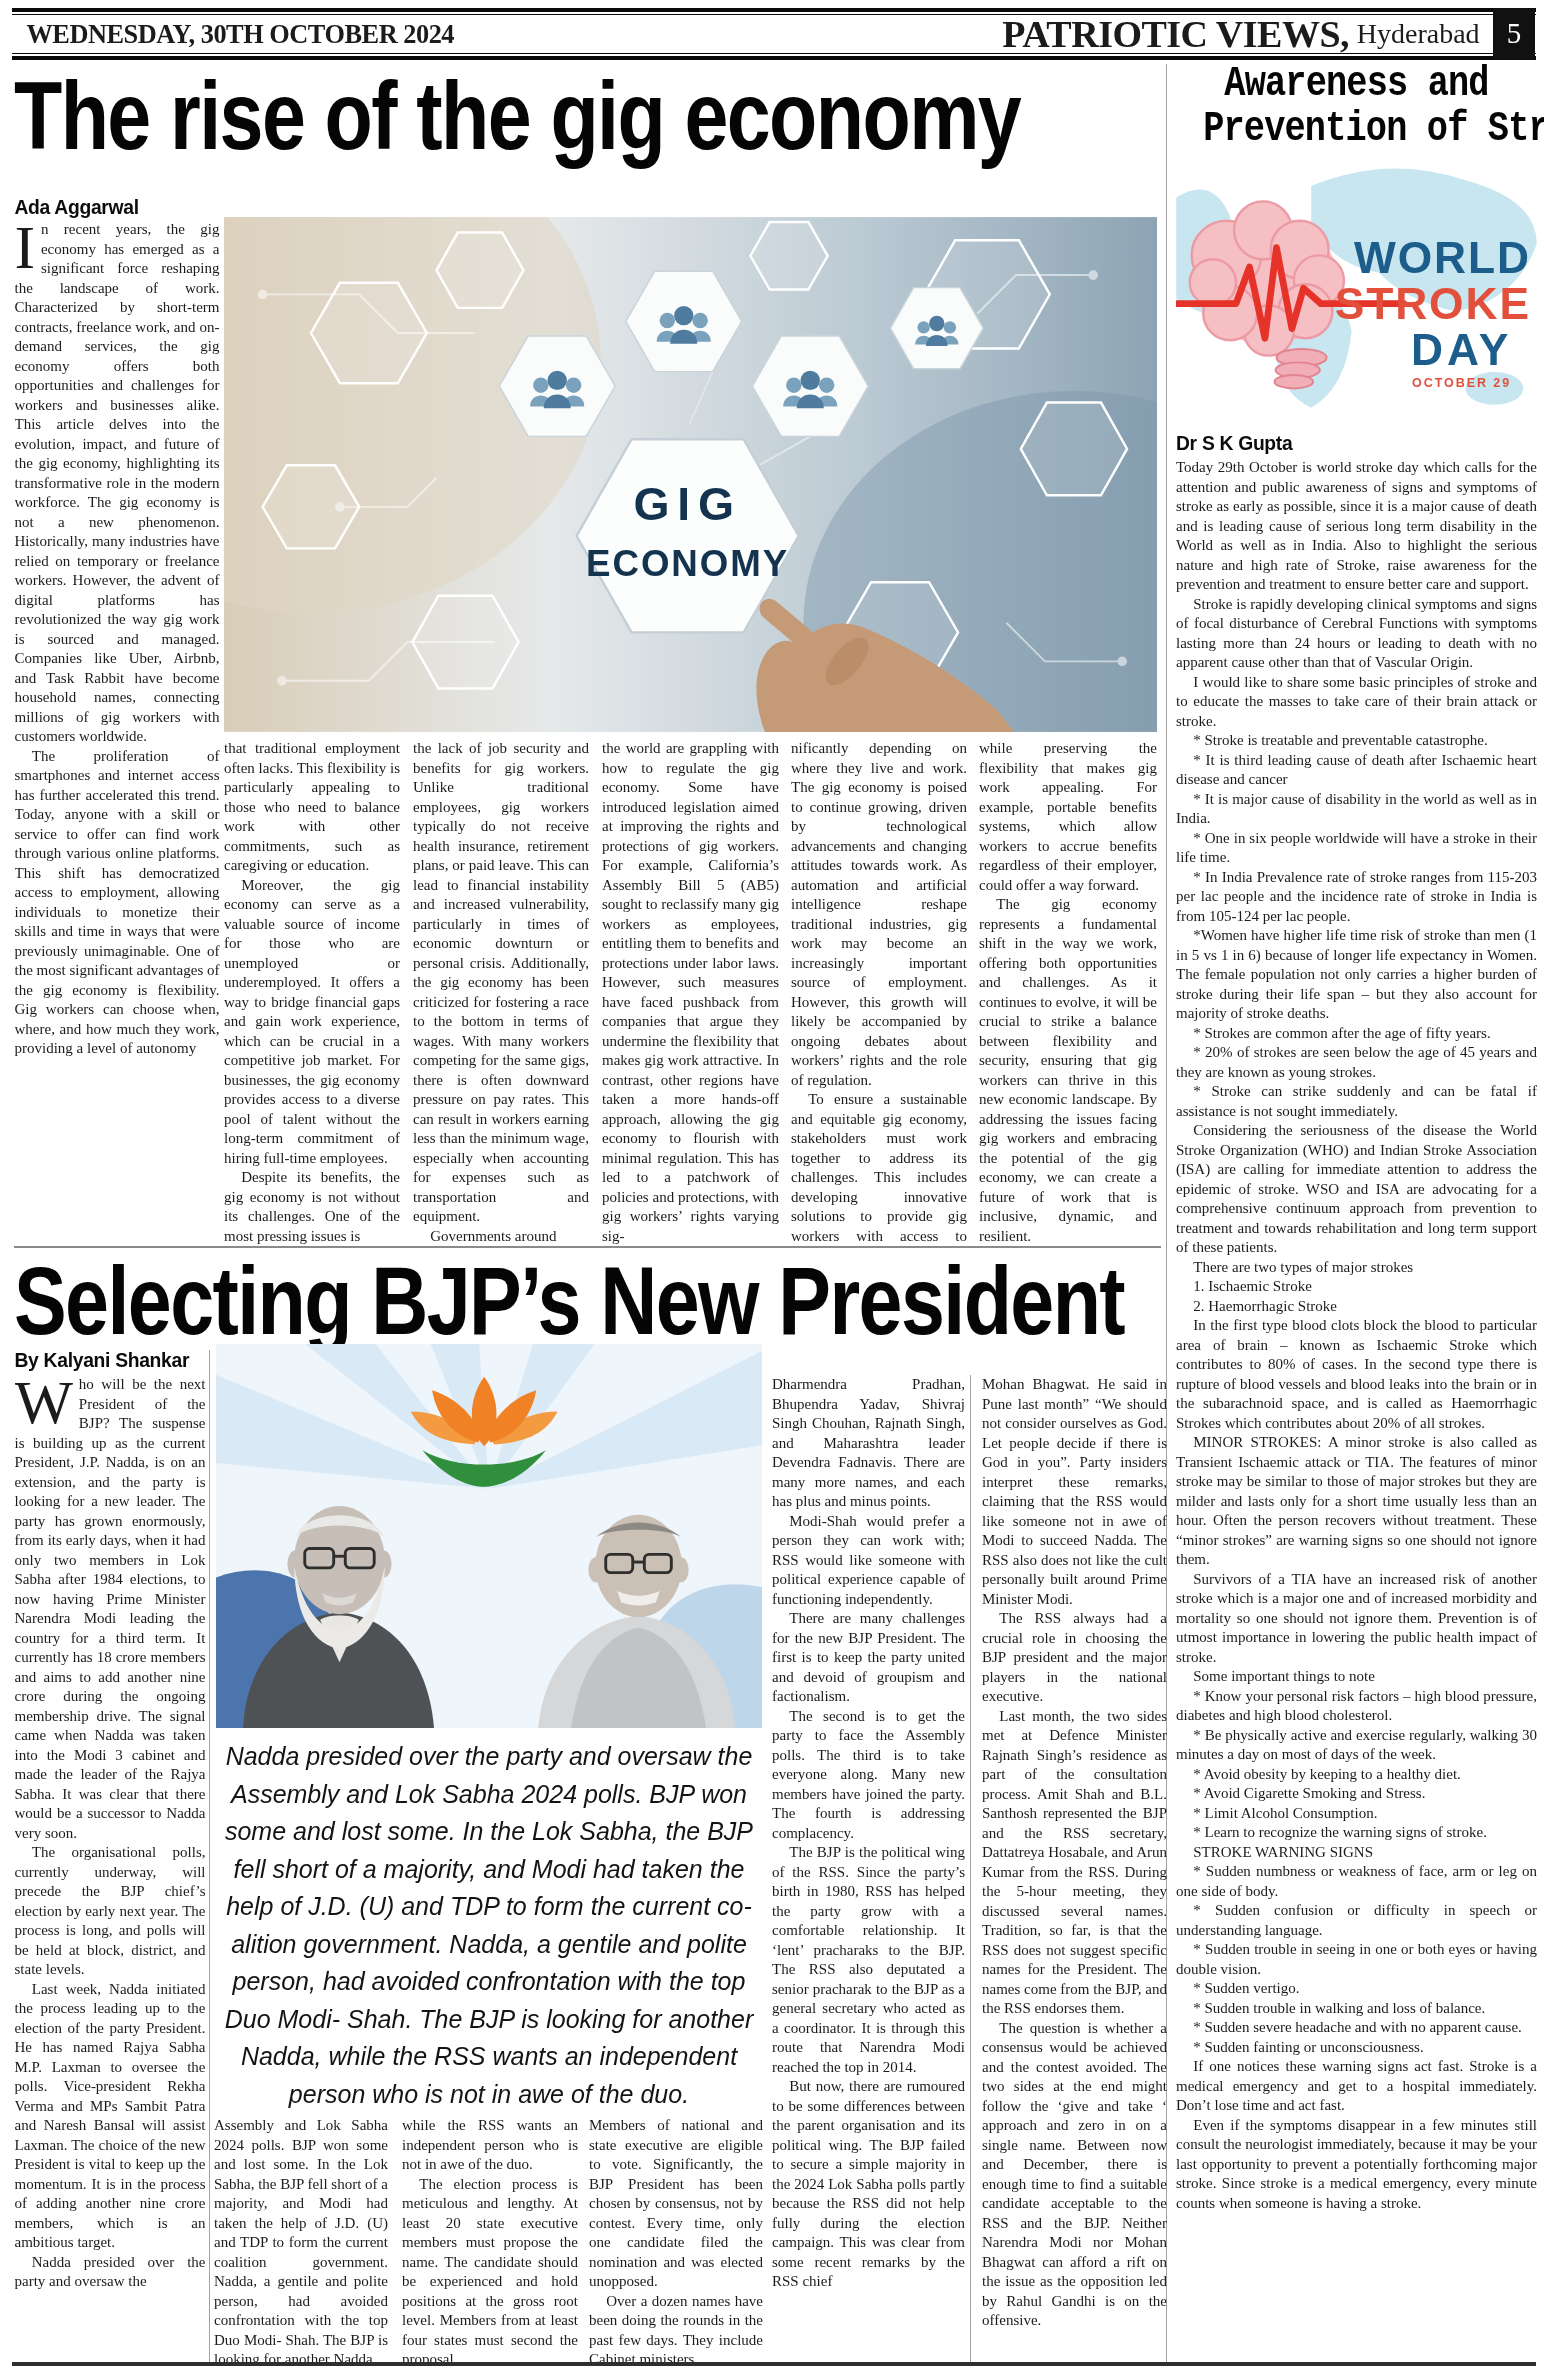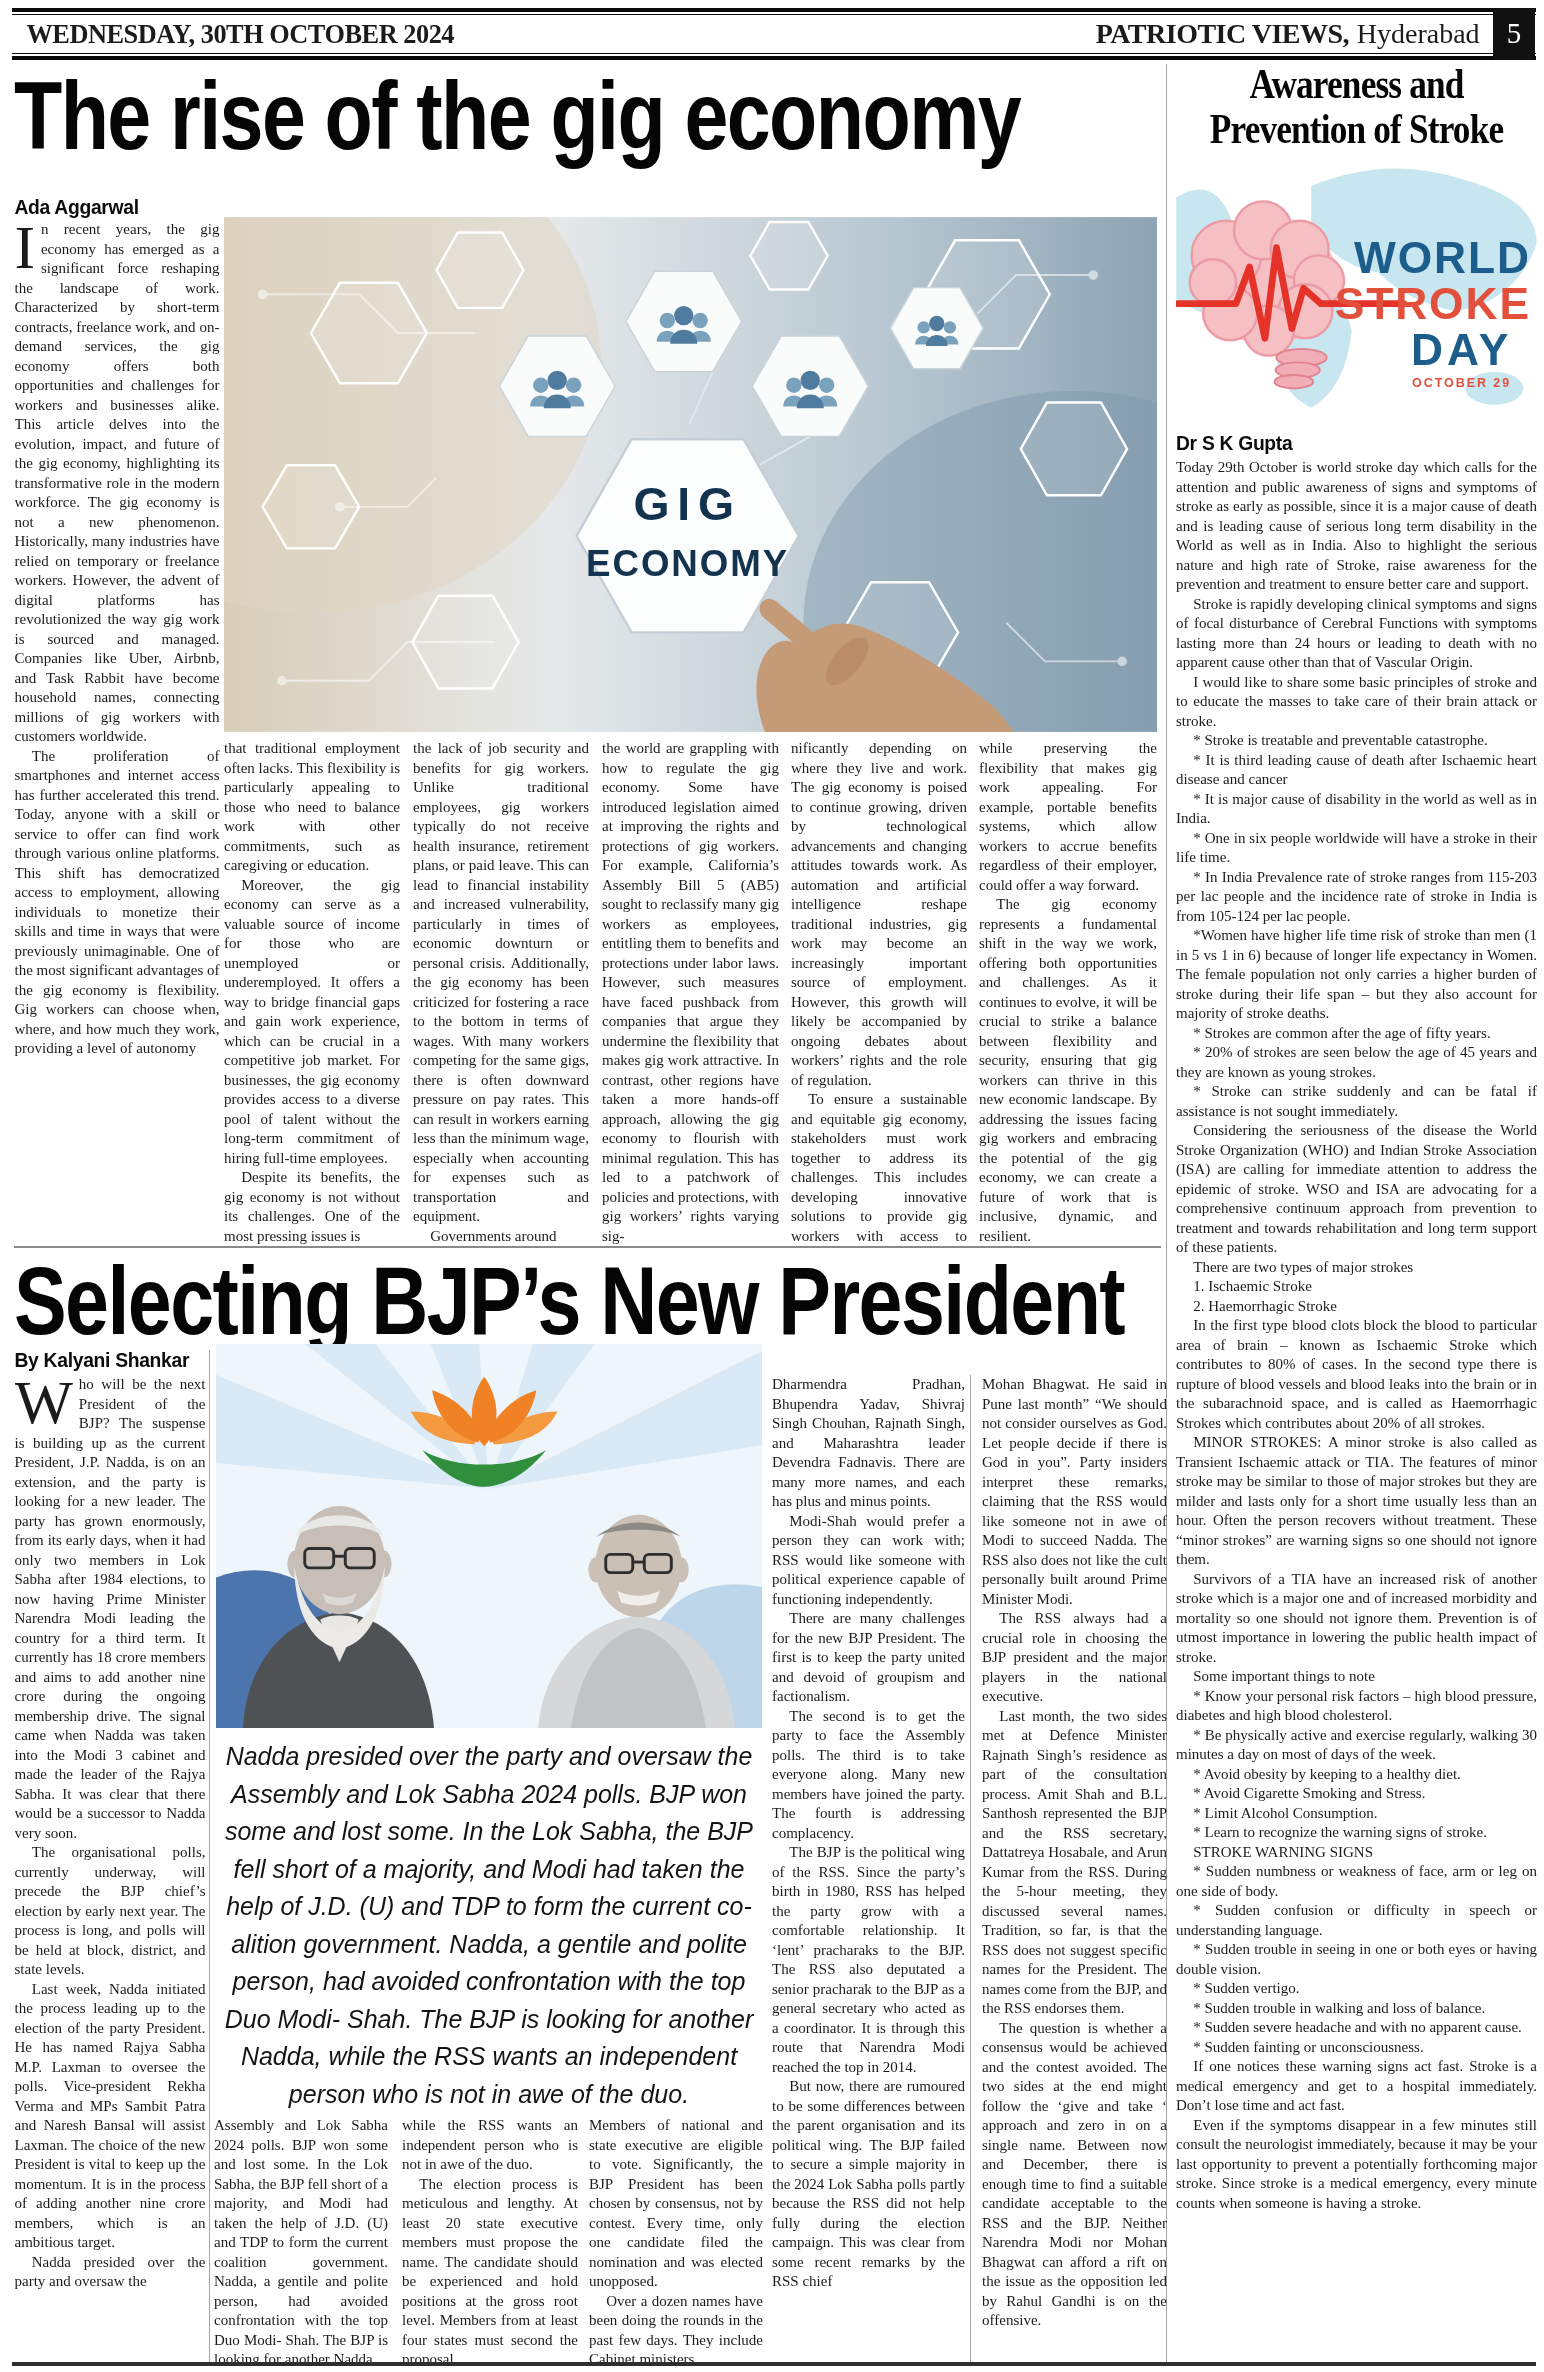--- a/index.html
+++ b/index.html
@@ -5,27 +5,27 @@
   html,body{margin:0;padding:0;background:#e8e8e8;}
   #page{position:relative;width:1545px;height:2372px;background:#ffffff;overflow:hidden;
         font-family:"Liberation Serif",serif;color:#1b1b1b;}
   .abs{position:absolute;}
 
   
   .masthead{left:11.6px;top:7.7px;width:1524px;height:52px;border-top:4.8px solid #0a0a0a;border-bottom:4.8px solid #0a0a0a;box-sizing:border-box;text-align:center;}
   .masthead-inner{position:absolute;left:0;top:1.9px;right:0;bottom:1.9px;border-top:1px solid #0a0a0a;border-bottom:1px solid #0a0a0a;display:flex;align-items:center;}
   .mast-date{font-size:28px;font-weight:600;letter-spacing:-0.5px;padding-left:15.4px;transform:scaleX(.94);transform-origin:left center;white-space:nowrap;}
   .mast-right{position:absolute;right:56px;top:0;bottom:0;display:flex;align-items:center;white-space:nowrap;}
-  .mast-paper{font-size:28px;font-weight:700;letter-spacing:-0.5px;}
+  .mast-paper{font-size:38px;font-weight:700;letter-spacing:-0.5px;}
   .mast-city{font-size:28px;font-weight:400;margin-left:7.7px;}
   .pageno-box{left:1493px;top:7.7px;width:42px;height:52px;background:#111;color:#fff;display:flex;align-items:center;justify-content:center;font-size:29px;}
 
   
   .mega-head{font-family:"Liberation Sans",sans-serif;font-weight:700;font-size:93px;line-height:1;color:#050505;white-space:nowrap;transform:scale(.85,1.04);transform-origin:left top;letter-spacing:-1.9px;}
-  .stroke-head{font-family:Liberation Serif, serif;font-weight:700;font-size:42px;line-height:1.06;color:#050505;text-align:center;letter-spacing:-1px;}
+  .stroke-head{font-family:Liberation Mono, monospace;font-weight:700;font-size:42px;line-height:1.06;color:#050505;text-align:center;letter-spacing:-1px;}
   .stroke-head .shl{display:block;transform:scaleX(.84);transform-origin:center;white-space:nowrap;}
   .byline{font-family:"Liberation Sans",sans-serif;font-weight:700;font-size:19.3px;letter-spacing:-0.3px;color:#0c0c0c;}
 
   
   .ncol{overflow:hidden;}
   .ncol p{margin:0;font-size:15px;line-height:1.3;text-align:justify;hyphens:auto;-webkit-hyphens:auto;}
   .ncol p + p{text-indent:1.15em;}
   .stroke-body p{font-size:15px;}
   .dropcap{float:left;font-size:62px;line-height:48px;padding:2.9px 5.8px 0 0;font-weight:400;}
 

